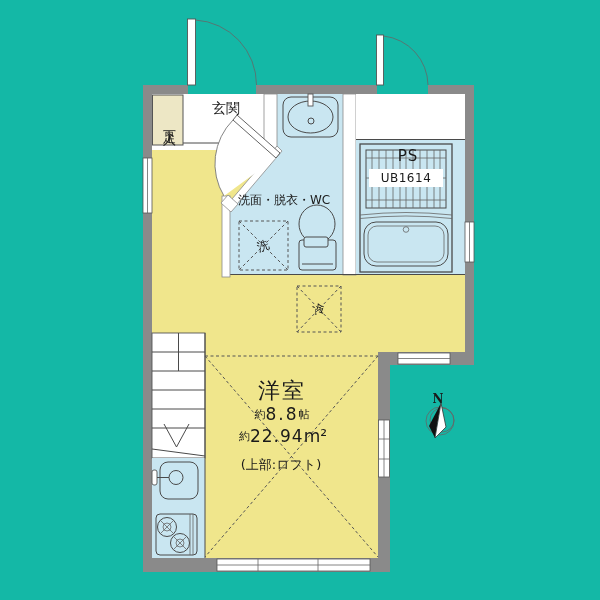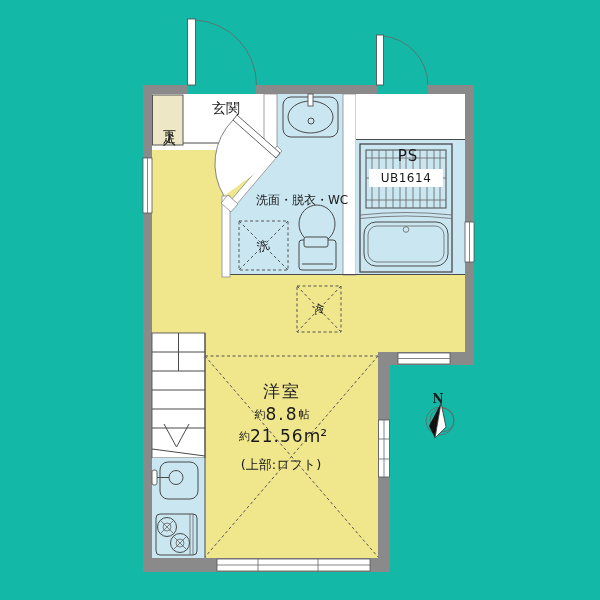--- a/index.html
+++ b/index.html
@@ -209,29 +209,29 @@
     <circle class="lnthin" cx="442" cy="420" r="12"></circle>
     <polygon points="441,403 429,426 435,438" fill="#111"></polygon>
     <polygon points="441,403 446,427 435,438" fill="#fff" stroke="#333" stroke-width="0.8"></polygon>
   </g>
 </svg>
 
 <div class="lbl" style="left:226px;top:108px;font-size:14px;">玄関</div>
 <div class="lbl vtext" style="left:159px;top:98px;width:17px;height:46px;font-size:13px;letter-spacing:1px;">下足入</div>
 <div class="lbl" style="left:408px;top:111px;font-size:15px;letter-spacing:1px;margin-top:45px;">PS</div>
 <div class="lbl" style="left:406px;top:178px;font-size:12px;letter-spacing:0.5px;">UB1614</div>
-<div class="lbl" style="left:302px;top:200px;font-size:12px;text-align:center;">洗面・脱衣・WC</div>
+<div class="lbl" style="left:284px;top:200px;font-size:12px;text-align:center;">洗面・脱衣・WC</div>
 <div class="lbl" style="left:263px;top:246px;font-size:12px;transform:translate(-50%,-50%) rotate(-20deg);">洗</div>
 <div class="lbl" style="left:319px;top:309px;font-size:12px;transform:translate(-50%,-50%) rotate(-20deg);">冷</div>
-<div class="lbl" style="left:282px;top:391px;font-size:17px;letter-spacing:2px;">洋室</div>
+<div class="lbl" style="left:282px;top:391px;font-size:22px;letter-spacing:2px;">洋室</div>
 <div class="lbl sizeline" style="left:282px;top:414px;">
   <span class="sm">約</span>
       <span class="big">8.8</span>
       <span class="sm">帖</span>
 </div>
 <div class="lbl sizeline" style="left:283px;top:436px;">
   <span class="sm">約</span>
-      <span class="big" style="letter-spacing:1px">21.56</span>
+      <span class="big" style="letter-spacing:1px">22.94</span>
       <span class="unit">m²</span>
 </div>
 <div class="lbl" style="left:281px;top:464px;font-size:13px;">(上部:ロフト)</div>
 <div class="lbl" style="left:438px;top:399px;font-size:12px;font-weight:bold;font-family:'DejaVu Serif','Liberation Serif',serif;">N</div>
 </div>
 
 </body></html>

